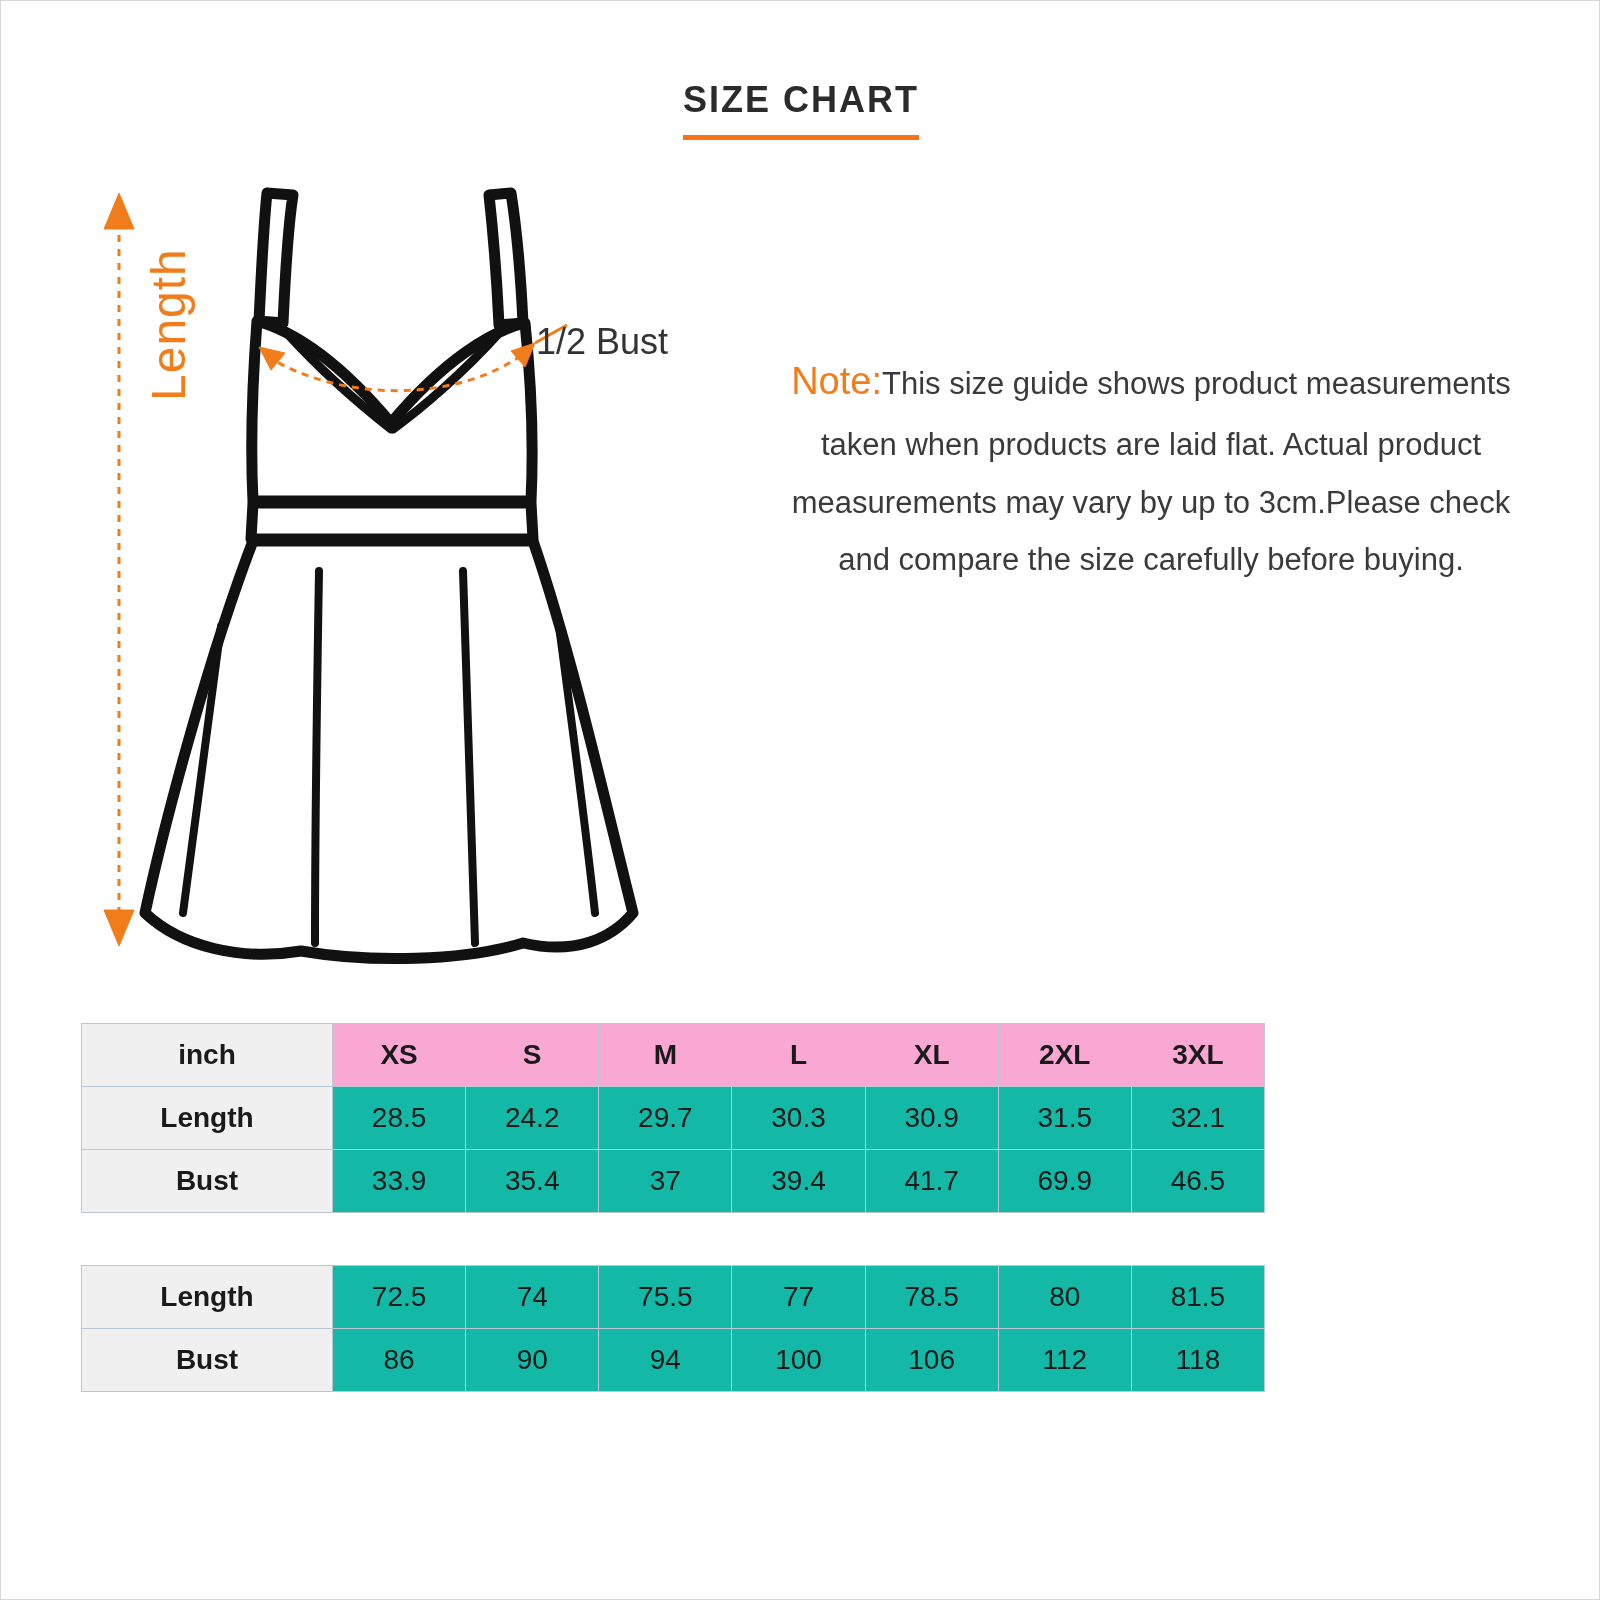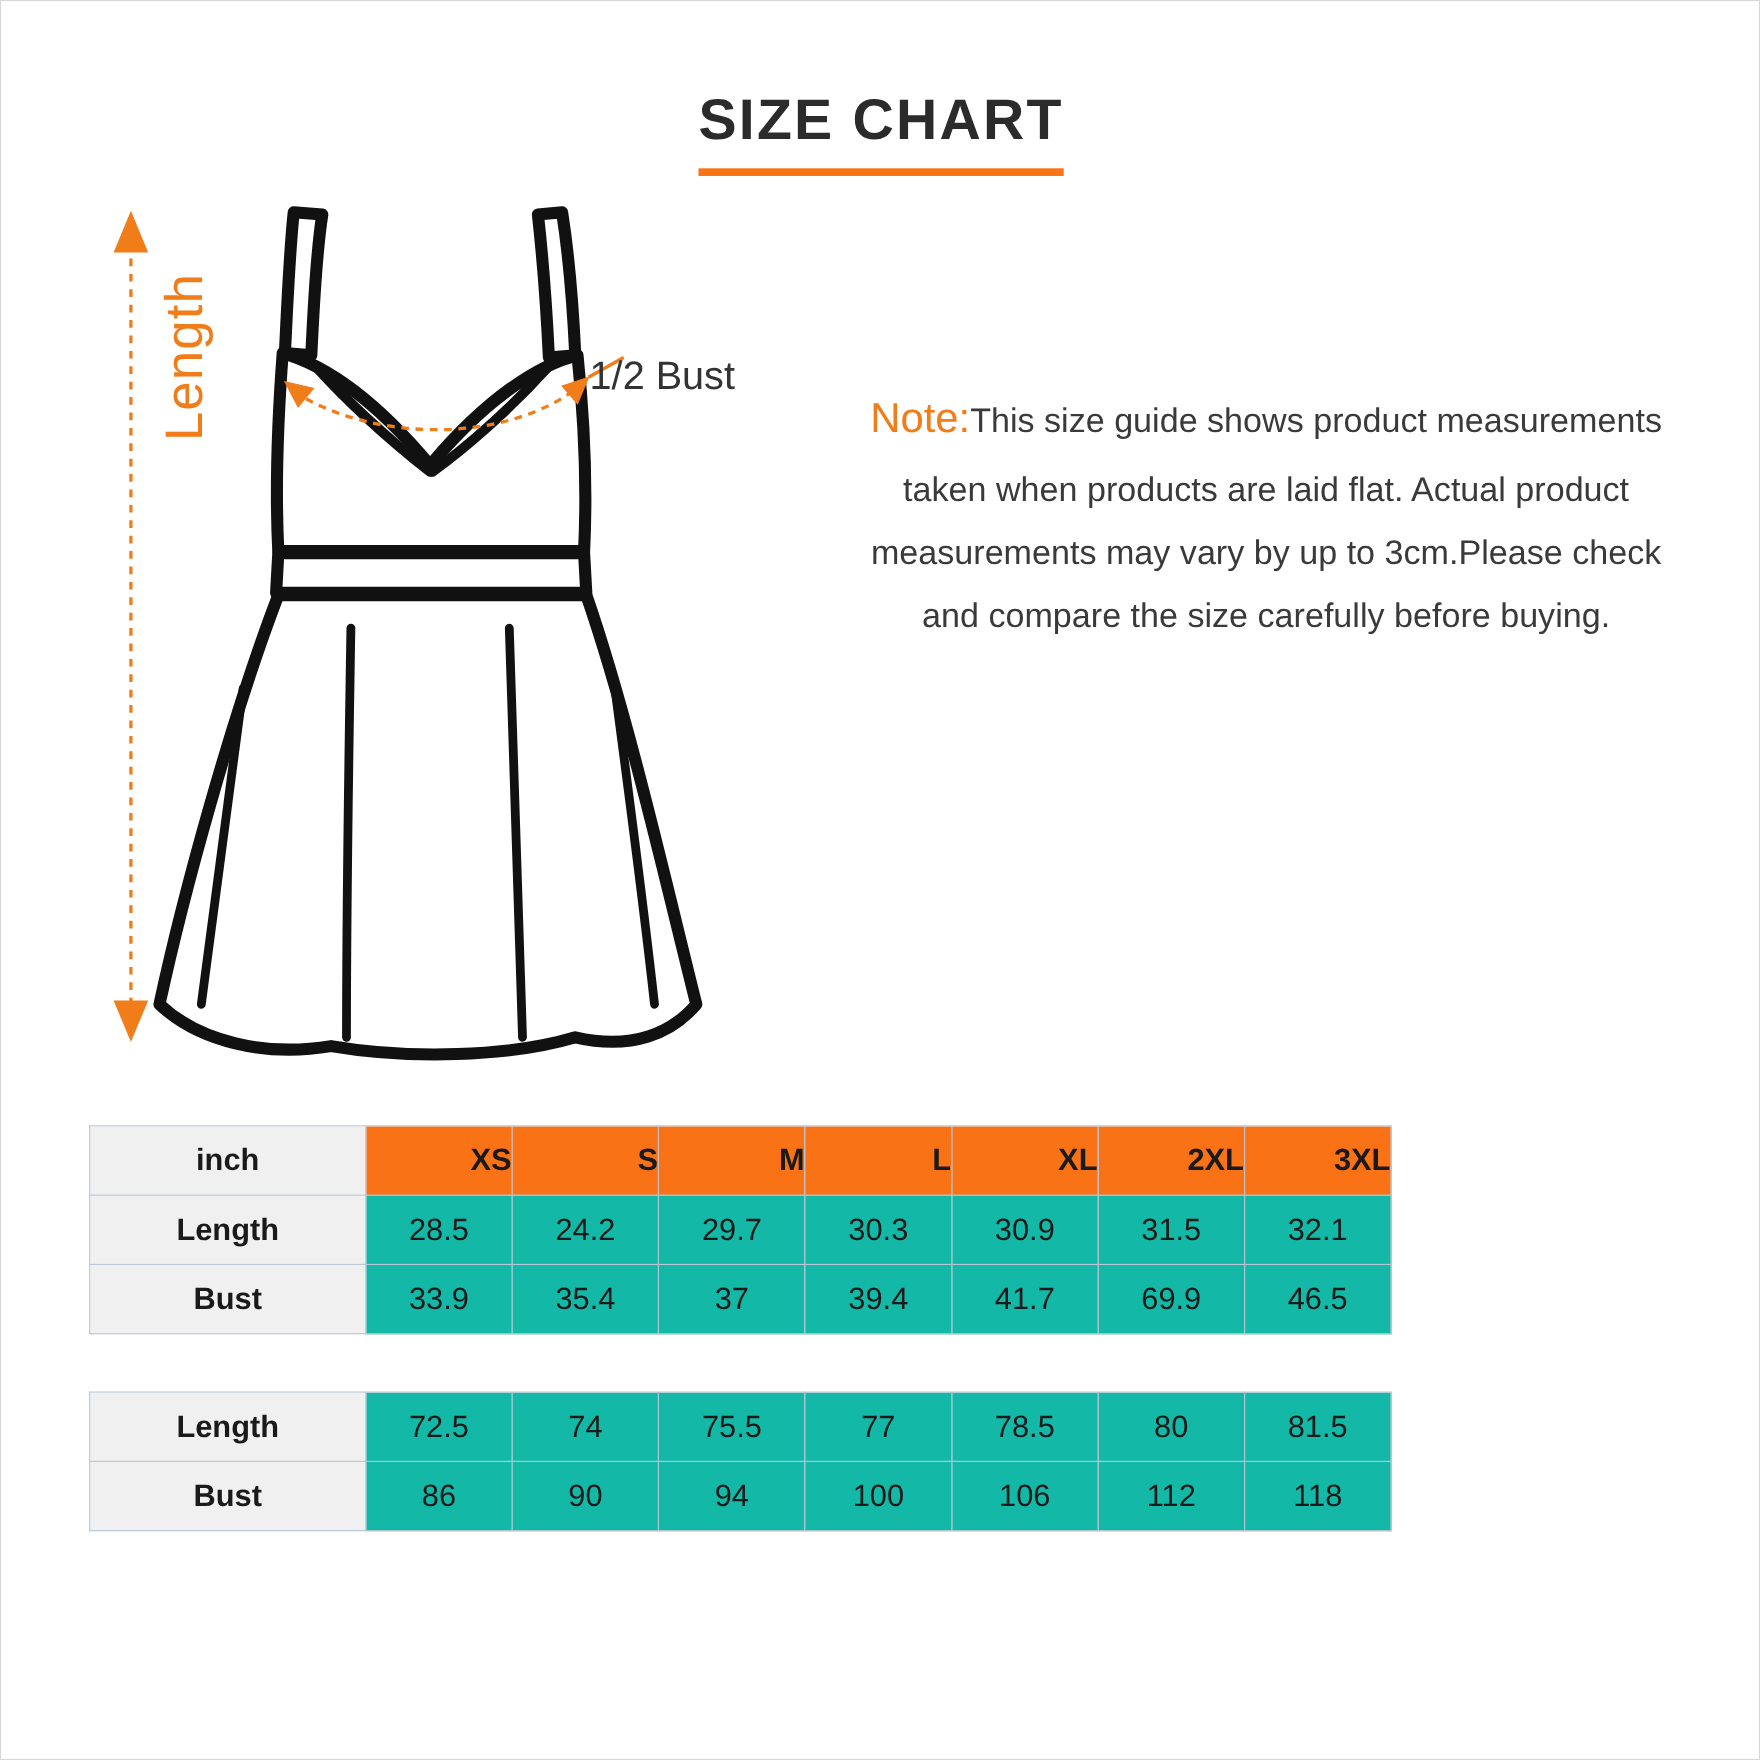--- a/index.html
+++ b/index.html
@@ -27,26 +27,26 @@
   
   .title-wrap {
     position: absolute;
     left: 0;
     top: 78px;
     width: 1600px;
     text-align: center;
   }
   .title {
     display: inline-block;
-    font-size: 52px;
+    font-size: 36px;
     font-weight: bold;
     letter-spacing: 2px;
     color: #2b2b2b;
     padding-bottom: 14px;
-    border-bottom: 7px solid #f97316;
+    border-bottom: 5px solid #f97316;
   }
 
   
   .illus {
     position: absolute;
     left: 70px;
     top: 170px;
     width: 640px;
     height: 800px;
   }
@@ -113,22 +113,21 @@
   }
   table td.val {
     font-weight: normal;
     background: #14b8a6;
   }
   table td.rowhead {
     background: #f0f0f0;
     width: 250px;
   }
   table td.colhead {
-    background: #f97316;
-    text-align: right;
+    background: #f9a8d4;
   }
 </style>
 </head>
 <body>
 
 <div class="page">
 
   <div class="title-wrap">
     <div class="title">SIZE CHART</div>
   </div>

